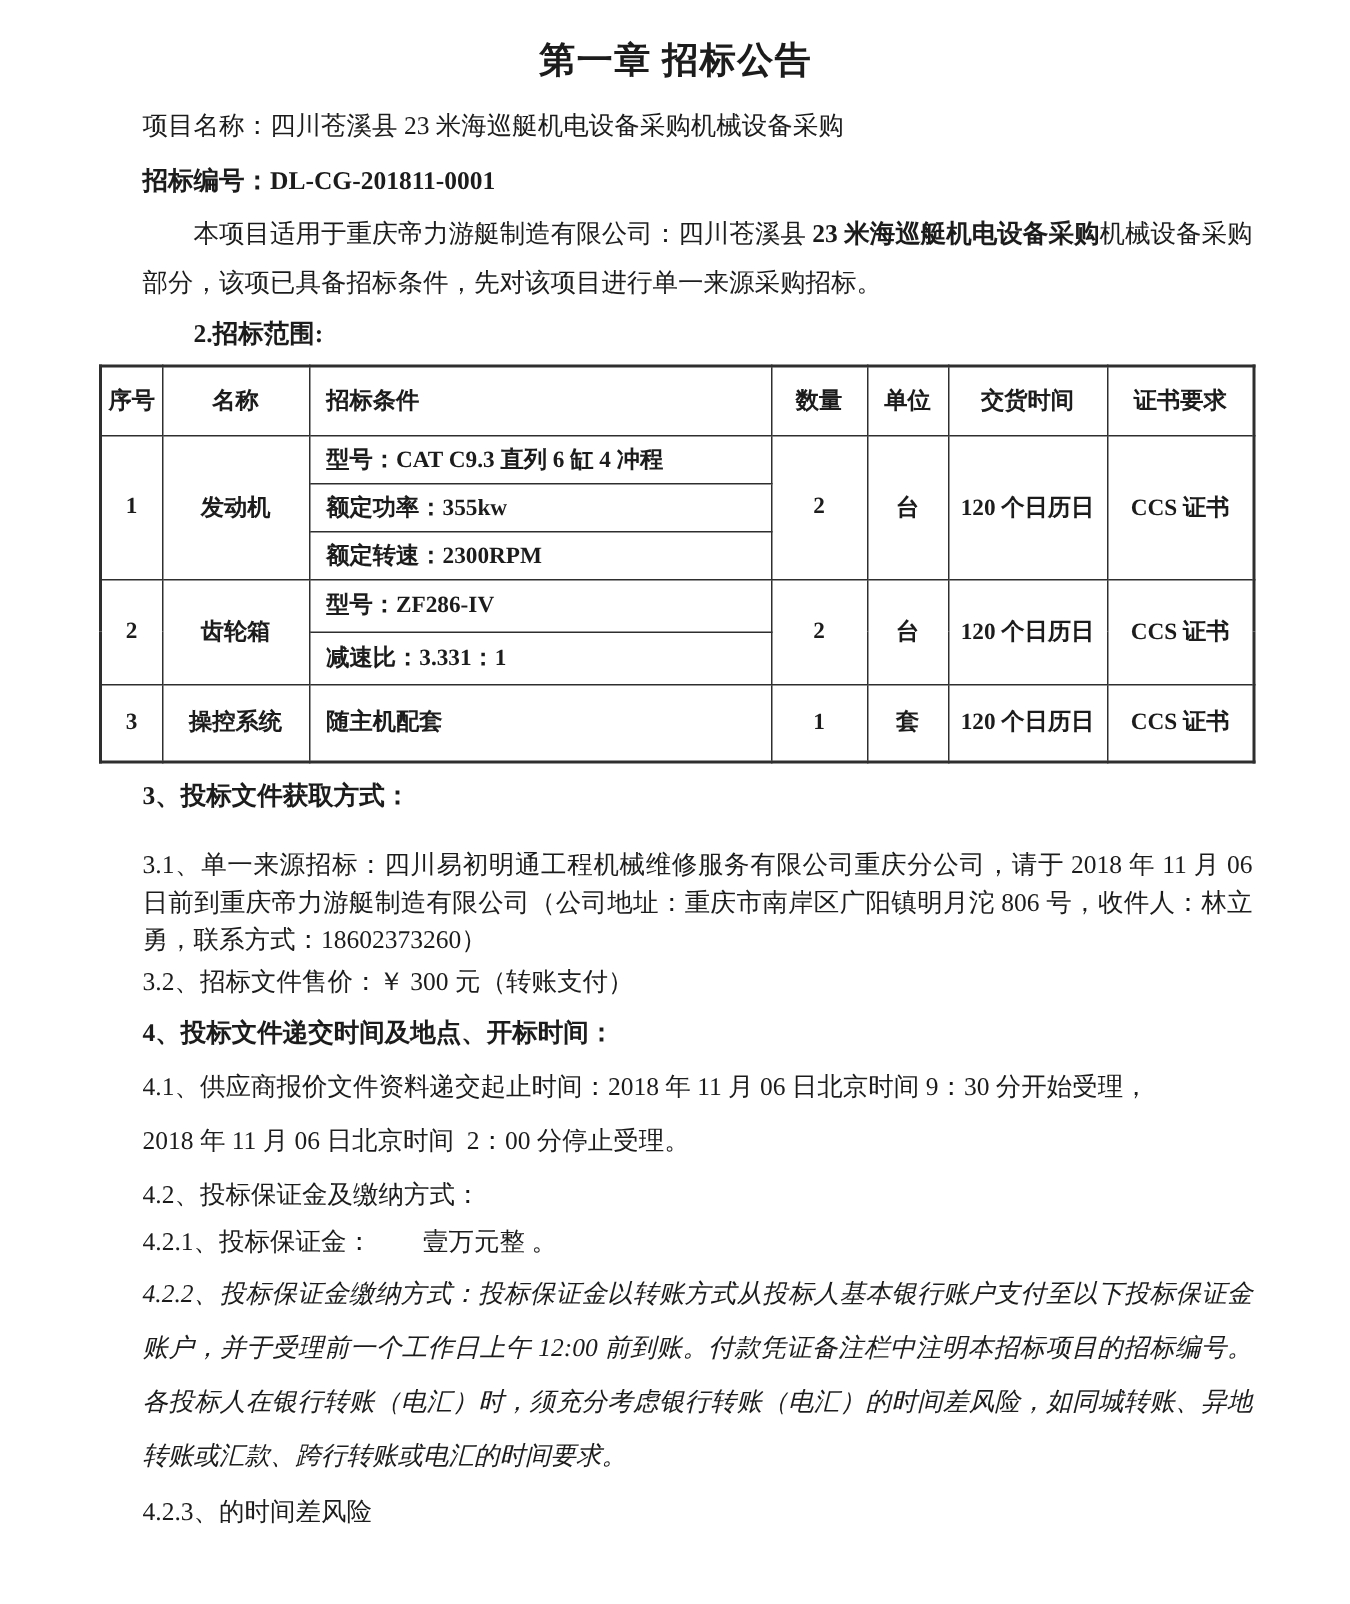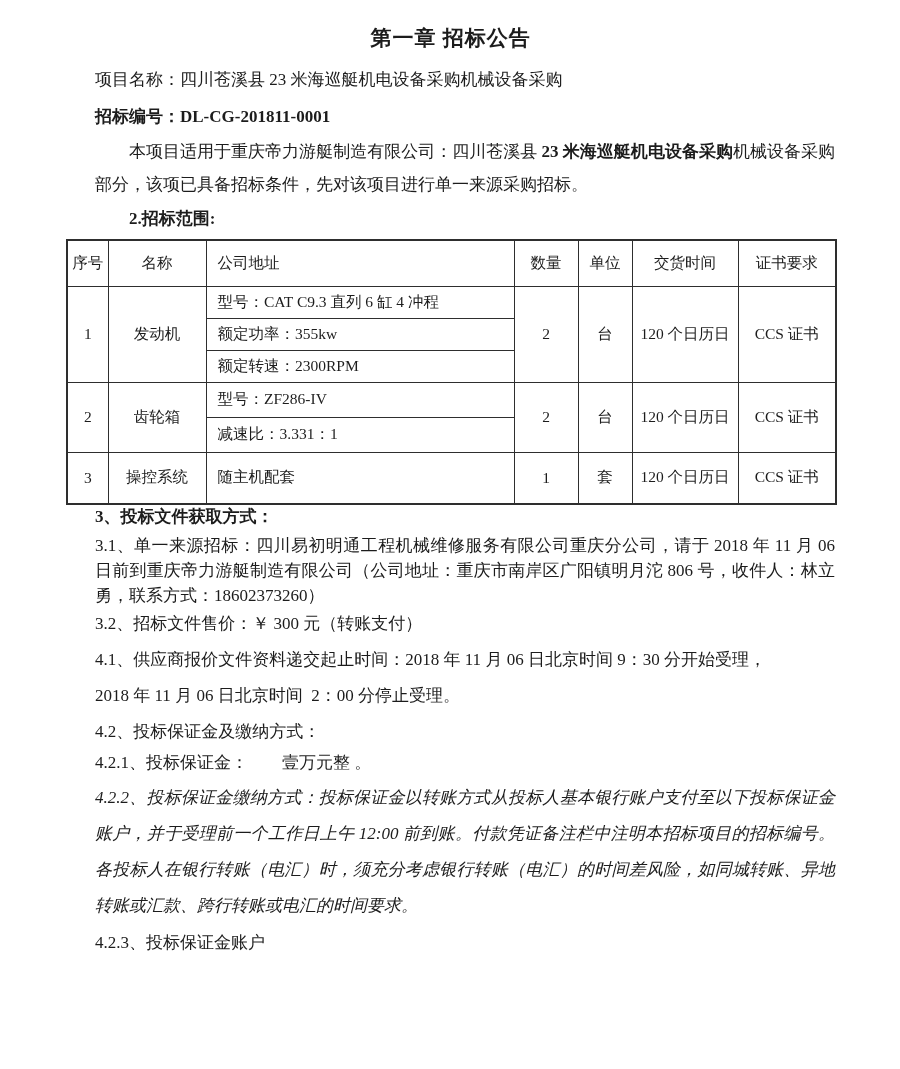--- a/index.html
+++ b/index.html
@@ -3,50 +3,50 @@
 <meta charset="utf-8">
 <style>
   html,body{margin:0;padding:0;}
   body{
     width:900px;height:1069px;overflow:hidden;background:#ffffff;color:#1c1c1c;
     font-family:"Liberation Serif","DejaVu Serif",serif;
     -webkit-font-smoothing:antialiased;
   }
   .page{padding:12px 65px 0 66px;}
   .doc-title{
-    margin:12px 0 0 0;text-align:center;font-size:21px;font-weight:bold;
+    margin:12px 0 0 0;text-align:center;font-size:24px;font-weight:bold;
     letter-spacing:1px;
   }
   .t{margin:0 0 0 29px;font-size:17px;line-height:24px;text-align:justify;}
   .b{font-weight:bold;}
   .u{text-underline-offset:4px;white-space:pre;}
   .ind{text-indent:2em;}
   .mt-project{margin-top:16px;}
   .mt-bidno{margin-top:13px;}
   .mt-s1{margin-top:13px;}
   .mt-para1{margin-top:6px;line-height:33px;}
   .mt-s2{margin-top:6px;}
   .mt-table{margin-top:8px;}
-  .mt-s3{}
-  .mt-p31{margin-top:4px;line-height:25px;}
+  .mt-s3{margin-top:10px;}
+  .mt-p31{margin-top:21px;line-height:25px;}
   .mt-p32{margin-top:4px;}
   .mt-note{margin-top:8px;}
   .mt-s4{margin-top:10px;}
   .mt-p41{margin-top:6px;line-height:36px;}
   .mt-p42{margin-top:6px;}
   .mt-p421{margin-top:7px;}
   .mt-p422{margin-top:5px;line-height:36px;font-style:italic;}
   .mt-p423{margin-top:7px;}
 
   table.scope{
     border-collapse:collapse;table-layout:fixed;width:769px;
     border:2px solid #2e2e2e;margin-left:0px;
   }
   table.scope th,table.scope td{
-    border:1px solid #2e2e2e;font-weight:normal;text-align:center;
+    border:1px solid #2e2e2e;font-weight:bold;text-align:center;
     vertical-align:middle;font-size:15.5px;padding:2px 4px;
     overflow:hidden;
   }
   table.scope .left{text-align:left;padding-left:11px;}
   tr.rh-h{height:46px;}
   tr.rh-a{height:32px;}
   tr.rh-b{height:35px;}
   tr.rh-c{height:52px;}
 </style>
 </head>
@@ -70,21 +70,21 @@
         <col style="width:308px">
       <col style="width:64px">
         <col style="width:54px">
         <col style="width:106px">
         <col style="width:98px">
     </colgroup>
     <tbody>
         <tr class="rh-h">
       <th>序号</th>
       <th>名称</th>
-      <th class="left">公司地址</th>
+      <th class="left">招标条件</th>
       <th>数量</th>
       <th>单位</th>
       <th>交货时间</th>
       <th>证书要求</th>
     </tr>
     <tr class="rh-a">
       <td rowspan="3">1</td>
       <td rowspan="3">发动机</td>
       <td class="left">型号：CAT C9.3 直列 6 缸 4 冲程</td>
       <td rowspan="3">2</td>
@@ -119,19 +119,20 @@
       <td>120 个日历日</td>
       <td>CCS 证书</td>
     </tr>
   </tbody>
     </table>
 
   <p class="t b mt-s3">3、投标文件获取方式：</p>
   <p class="t mt-p31">3.1、单一来源招标：四川易初明通工程机械维修服务有限公司重庆分公司，请于 2018 年 11 月 06 日前到重庆帝力游艇制造有限公司（公司地址：重庆市南岸区广阳镇明月沱 806 号，收件人：林立勇，联系方式：18602373260）</p>
   <p class="t mt-p32"><span>3.2、招标文件售价：</span><span class="u">￥ 300 元</span><span>（转账支付）</span></p>
 
+  <p class="t b mt-s4">4、投标文件递交时间及地点、开标时间：</p>
   <p class="t mt-p41"><span>4.1、供应商报价文件资料递交起止时间：</span><span class="u">2018</span><span> 年 </span><span class="u">11</span><span> 月 </span><span class="u">06</span><span> 日北京时间</span><span class="u"> 9：30 </span><span>分开始受理，</span><br><span>2018 年 </span><span class="u">11</span><span> 月 </span><span class="u">06</span><span> 日北京时间</span><span class="u">  2：00 </span><span>分停止受理。</span></p>
   <p class="t mt-p42">4.2、投标保证金及缴纳方式：</p>
   <p class="t mt-p421"><span>4.2.1、投标保证金：</span><span class="u">　　壹万元整 。　</span></p>
   <p class="t mt-p422">4.2.2、投标保证金缴纳方式：投标保证金以转账方式从投标人基本银行账户支付至以下投标保证金账户，并于受理前一个工作日上午 12:00 前到账。付款凭证备注栏中注明本招标项目的招标编号。各投标人在银行转账（电汇）时，须充分考虑银行转账（电汇）的时间差风险，如同城转账、异地转账或汇款、跨行转账或电汇的时间要求。</p>
-  <p class="t mt-p423">4.2.3、投标保证金账户</p>
+  <p class="t mt-p423">4.2.3、的时间差风险</p>
 
 </div>
 
 </body></html>

